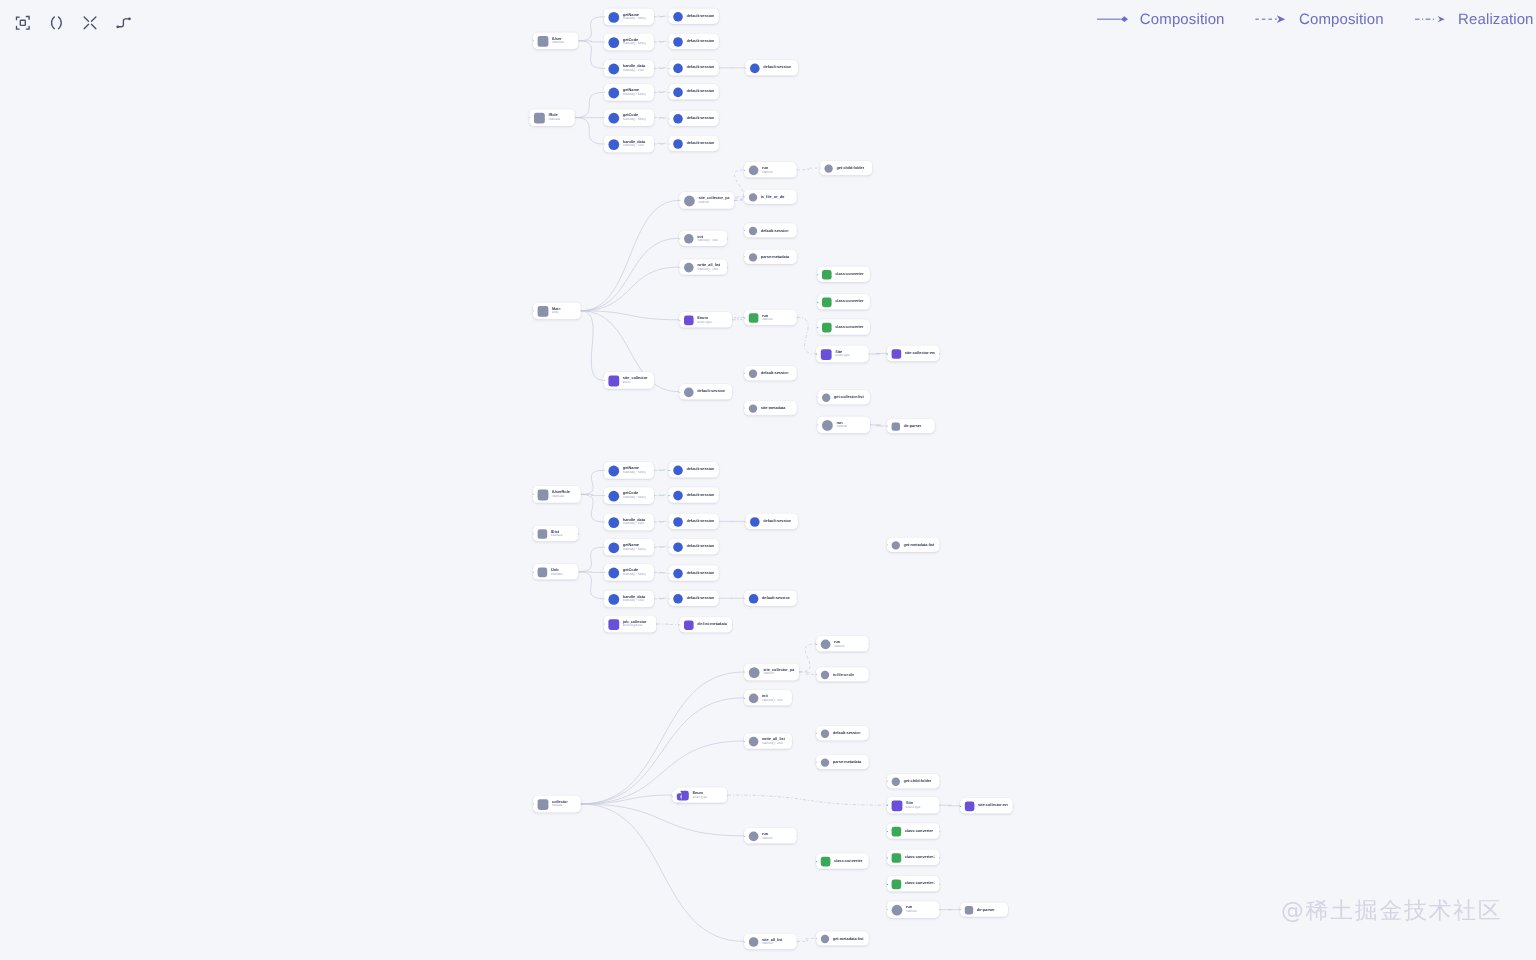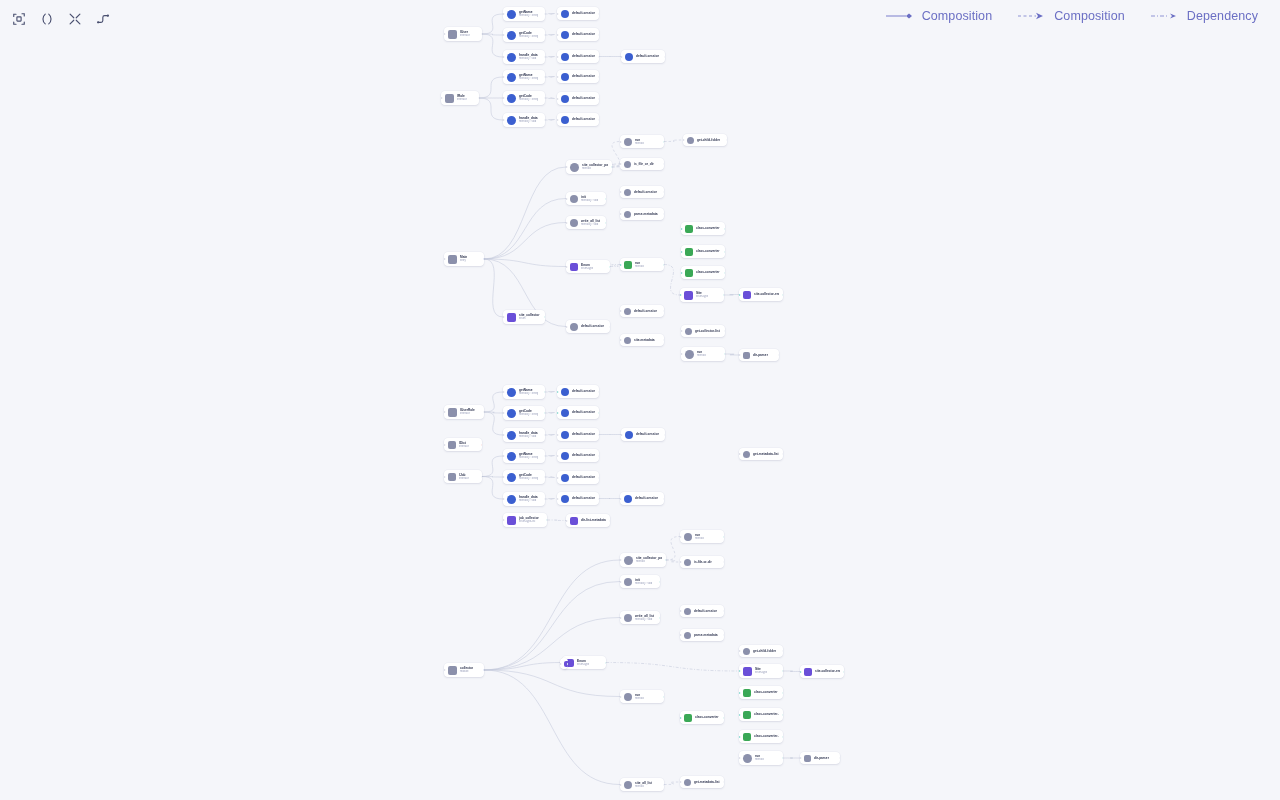--- a/index.html
+++ b/index.html
@@ -14,21 +14,21 @@
   
   .toolbar { position: absolute; left: 8px; top: 8px; display: flex; gap: 6px; z-index: 40; }
   .tool-btn {
     width: 22px; height: 22px; display: flex; align-items: center; justify-content: center;
     border-radius: 4px; cursor: pointer; background: transparent; border: none;
   }
   .tool-btn svg { display: block; }
 
   
   .legend {
-    position: absolute; right: 22px; top: 9px; display: flex; gap: 26px;
+    position: absolute; right: 2px; top: 9px; display: flex; gap: 26px;
     align-items: center; z-index: 40; user-select: none;
   }
   .legend-item { display: flex; align-items: center; gap: 6px; }
   .legend-label { font-size: 12.5px; color: #6b6fc4; letter-spacing: .1px; white-space: nowrap; }
   .legend-glyph { width: 30px; height: 10px; display: block; }
 
   
   .canvas { position: absolute; inset: 0; }
   .edges { position: absolute; inset: 0; width: 1280px; height: 800px; pointer-events: none; }
 
@@ -108,21 +108,21 @@
         <line x1="0" y1="5" x2="18" y2="5" stroke="#8f93d4" stroke-width="1.2" stroke-dasharray="3 2.5"></line>
         <path d="M18 1.8 25 5 18 8.2 20 5Z" fill="#6b6fc4"></path>
       </svg>
       <span class="legend-label">Composition</span>
     </div>
     <div class="legend-item">
       <svg class="legend-glyph" viewBox="0 0 30 10">
         <line x1="0" y1="5" x2="18" y2="5" stroke="#8f93d4" stroke-width="1.2" stroke-dasharray="4 2 1 2"></line>
         <path d="M19 2.4 25 5 19 7.6 21 5Z" fill="#6b6fc4"></path>
       </svg>
-      <span class="legend-label">Dependency</span>
+      <span class="legend-label">Realization</span>
     </div>
   </div>
 
   <div class="canvas">
     <svg class="edges" id="edge-layer">
         <path d="M482,34 C506,34 479,14 503,14" fill="none" stroke="#c3c8da" stroke-width="0.55"></path>
         <path d="M482,34 C506,34 479,35 503,35" fill="none" stroke="#c3c8da" stroke-width="0.55"></path>
         <path d="M482,34 C506,34 479,57 503,57" fill="none" stroke="#c3c8da" stroke-width="0.55"></path>
         <path d="M545,14 C569,14 533,13.5 557,13.5" fill="none" stroke="#c3c8da" stroke-width="0.55" stroke-dasharray="2.5 2"></path>
         <path d="M545,35 C569,35 533,34.5 557,34.5" fill="none" stroke="#c3c8da" stroke-width="0.55" stroke-dasharray="2.5 2"></path>
@@ -847,13 +847,14 @@
           <span class="handle out" style="background: rgb(185, 189, 208);"></span>
         </div>
         <div class="node" style="left: 560px; top: 658px; width: 8px; height: 11px;">
           <span class="node-ico square" style="width: 6px; height: 6px; background: rgb(106, 79, 216);"></span>
           <span class="handle in" style="background: rgb(185, 189, 208);"></span>
           <span class="handle out" style="background: rgb(23, 184, 166);"></span>
         </div>
       </div>
   </div>
 
+  <div class="watermark">@稀土掘金技术社区</div>
 </div>
 
 </body></html>

